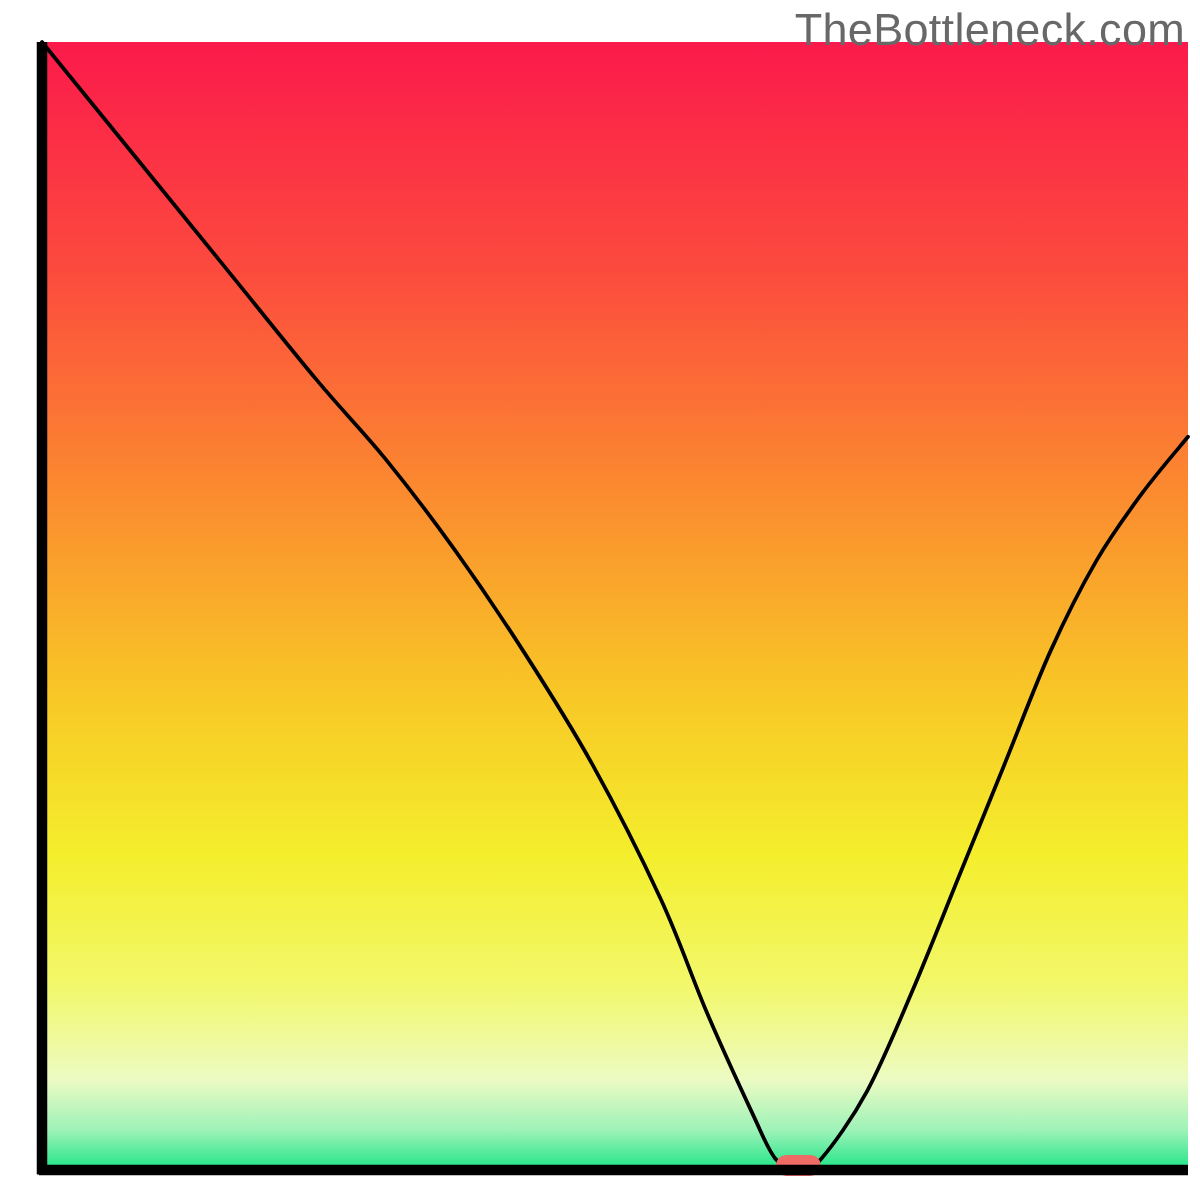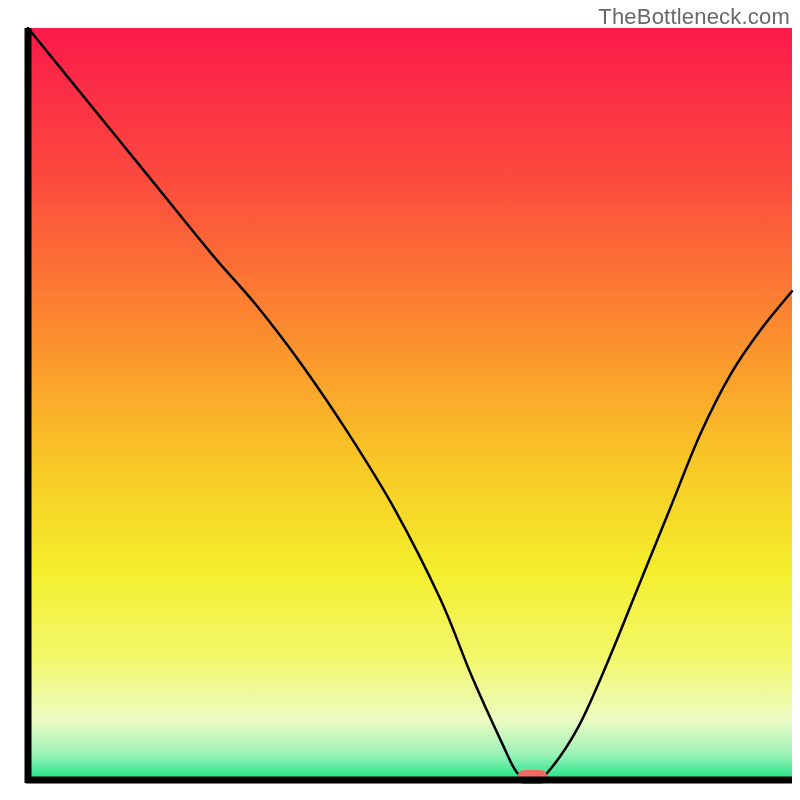--- a/index.html
+++ b/index.html
@@ -12,21 +12,21 @@
   }
   .container {
     position: relative;
     width: 800px;
     height: 800px;
   }
   .watermark {
     position: absolute;
     top: 4px;
     right: 10px;
-    font-size: 22px;
+    font-size: 30px;
     font-weight: 500;
     color: #686868;
     letter-spacing: 0.2px;
   }
   svg {
     display: block;
   }
 </style>
 </head>
 <body>

